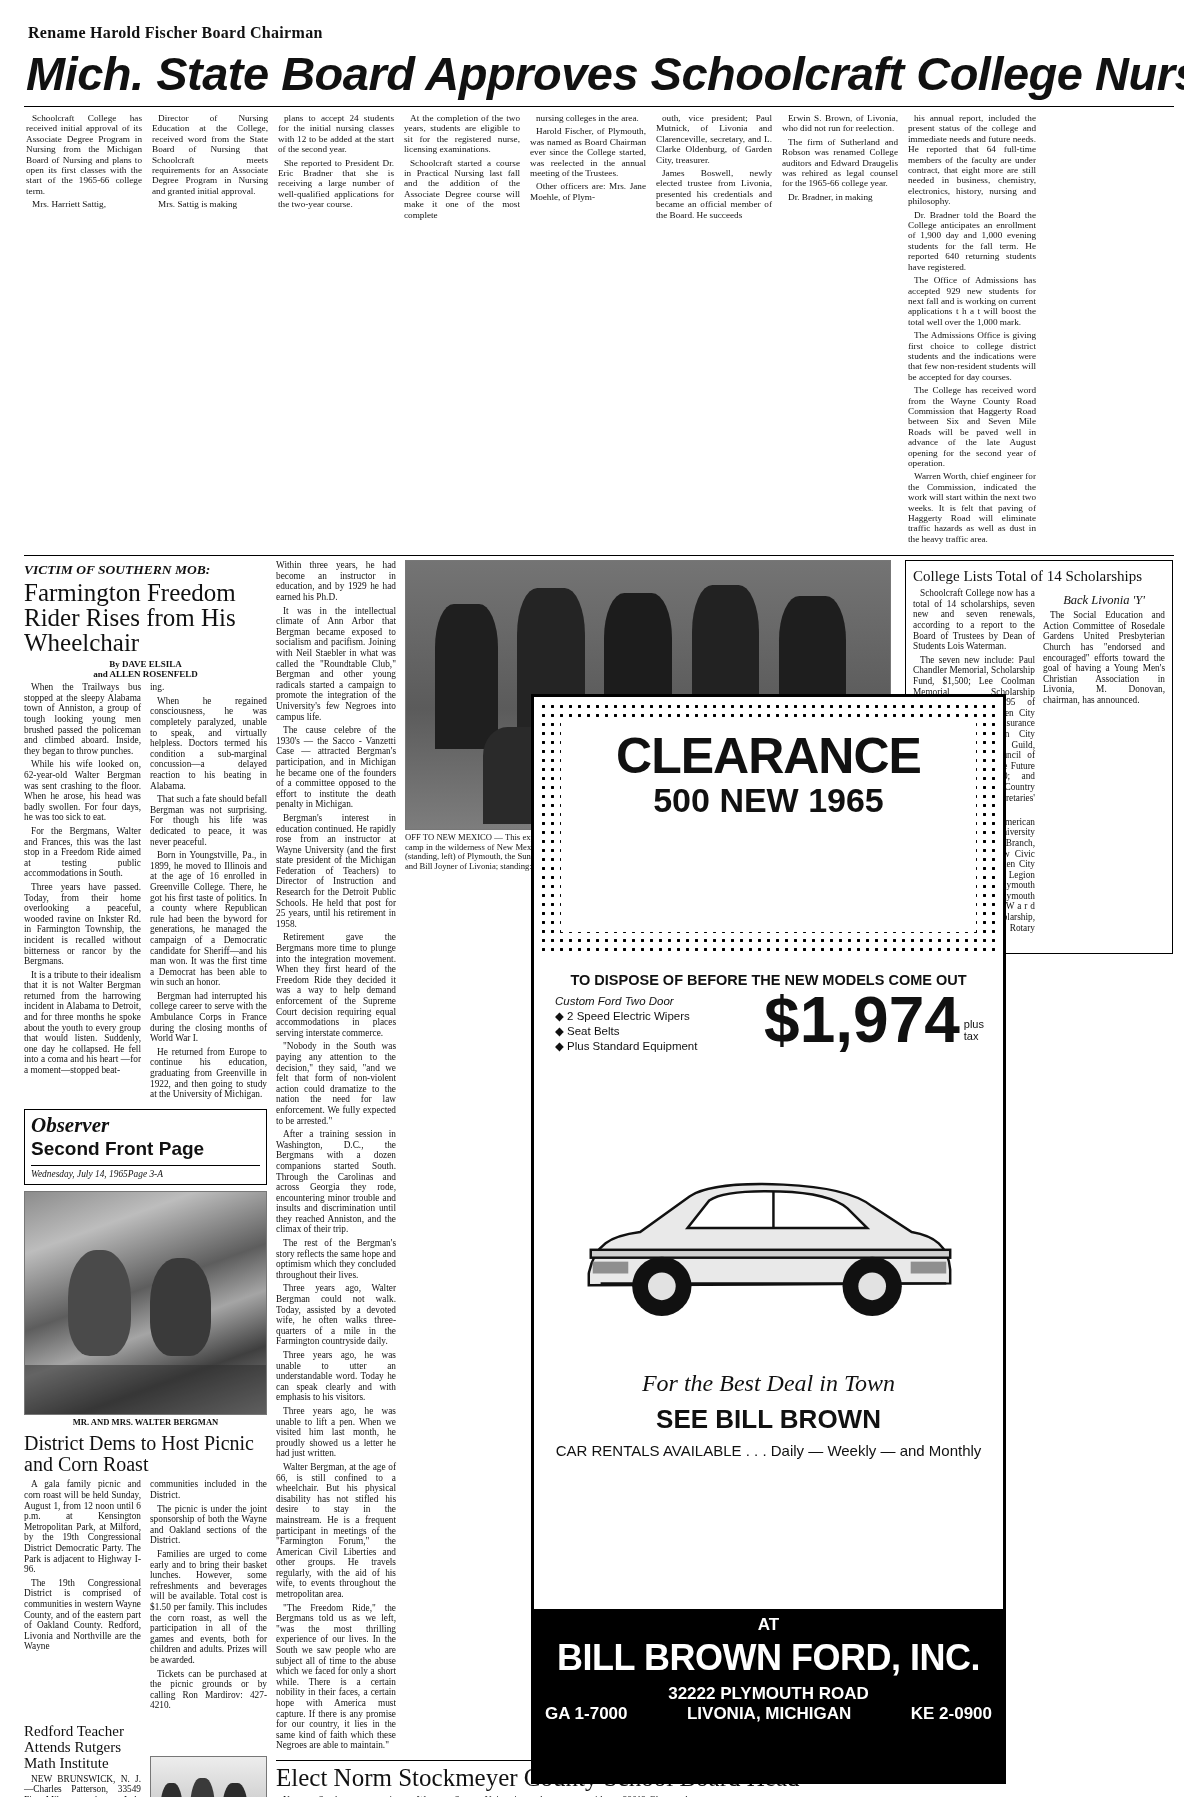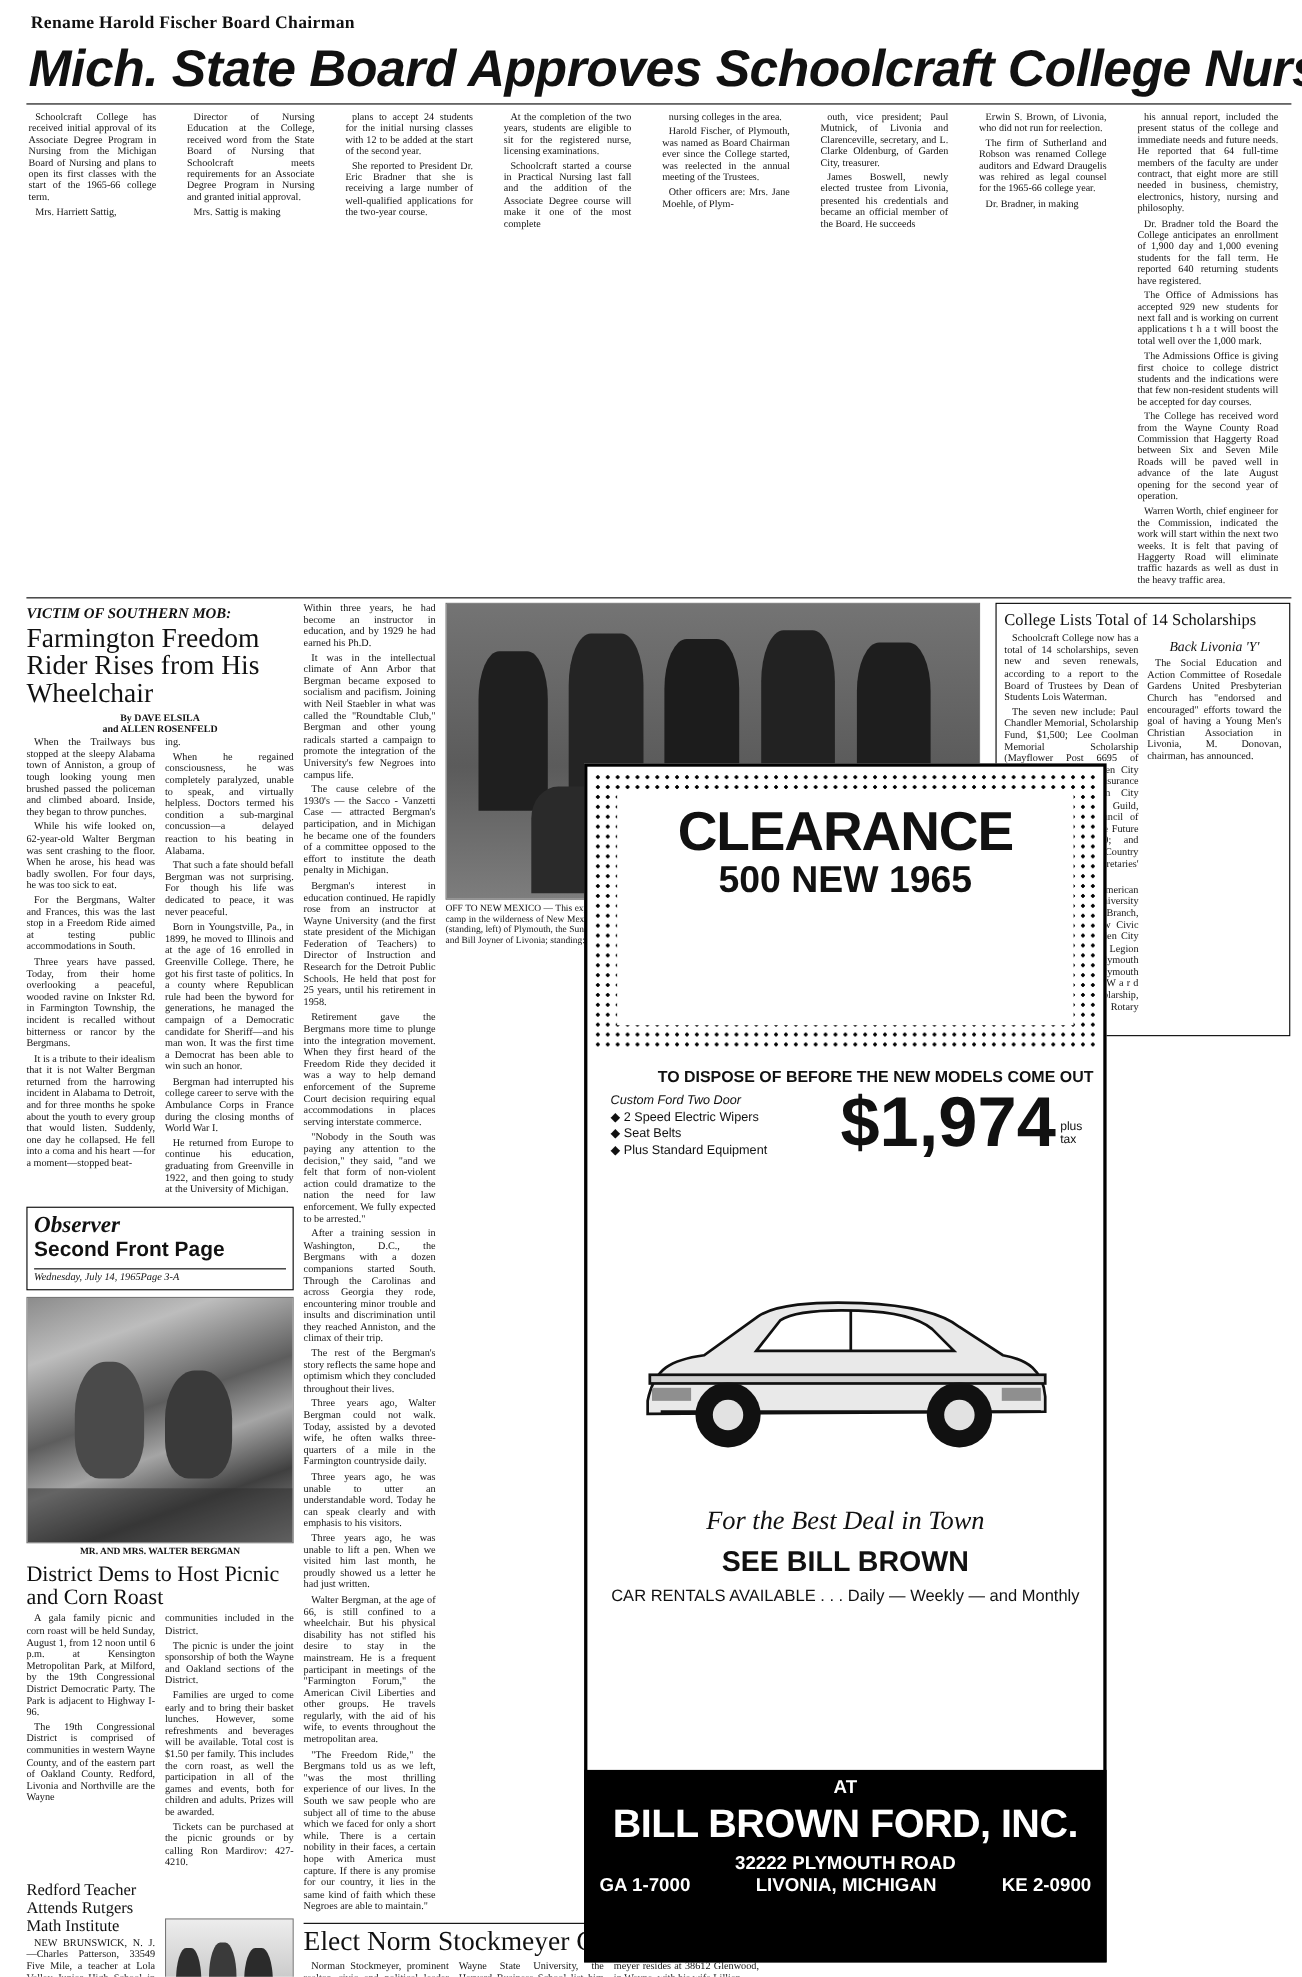--- a/index.html
+++ b/index.html
@@ -4,27 +4,27 @@
 <style>
   html,body{margin:0;padding:0;background:#fff;}
   body{width:1184px;height:1797px;font-family:"Liberation Serif",serif;color:#111;}
   .page{position:relative;width:1184px;height:1797px;overflow:hidden;padding:0;box-sizing:border-box;}
 
   
   .col{font-size:9.3px;line-height:10.6px;text-align:justify;}
   .col p{margin:0 0 3px 0;text-indent:7px;}
 
   
-  .kicker{font-size:16px;font-weight:bold;letter-spacing:.3px;padding:12px 0 0 28px;font-family:"Liberation Serif",serif;}
+  .kicker{font-size:16px;font-weight:bold;letter-spacing:.3px;padding:24px 0 0 28px;font-family:"Liberation Serif",serif;}
   .bigbanner{font-family:"Liberation Sans",sans-serif;font-weight:bold;font-style:italic;font-size:47px;letter-spacing:-0.5px;
     padding:4px 0 3px 26px;white-space:nowrap;text-align:center;}
   .topdivider{border-top:1.5px solid #000;margin:2px 10px 0 24px;}
 
   
-  .topcols{display:flex;gap:28px;padding:6px 14px 4px 26px;}
+  .topcols{display:flex;gap:10px;padding:6px 14px 4px 26px;}
   .topcols .c{width:116px;}
   .topcols .c.wide{width:128px;}
   .topcols .c p{margin:0 0 3px 0;text-indent:6px;font-size:9.2px;line-height:10.4px;text-align:justify;}
   .topline{border-top:1.5px solid #000;margin:4px 10px 0 24px;}
 
   
   .mainwrap{display:flex;padding:4px 10px 0 24px;gap:9px;}
   .leftRegion{width:243px;}
   .midRegion{width:620px;}
   .rightRegion{width:268px;}
@@ -68,21 +68,21 @@
   .ad{position:absolute;left:531px;top:694px;width:475px;height:1090px;background:#fff;}
   .adborder{position:absolute;inset:0;border:3px solid #000;}
   .dots{position:absolute;left:8px;top:8px;right:8px;height:250px;
     background-image:radial-gradient(#000 1.4px, transparent 1.6px);
     background-size:9px 9px;}
   .adinner{position:absolute;left:30px;top:28px;right:30px;height:210px;background:#fff;}
   .clearance{font-family:"Liberation Sans",sans-serif;font-weight:bold;text-align:center;}
   .cl1{font-size:50px;letter-spacing:-1px;line-height:52px;margin-top:8px;}
   .cl2{font-size:34px;line-height:36px;}
   .cl3{font-size:80px;line-height:78px;letter-spacing:-2px;}
-  .adline{font-family:"Liberation Sans",sans-serif;font-weight:bold;font-size:14.5px;text-align:right;margin-top:10px;}
+  .adline{font-family:"Liberation Sans",sans-serif;font-weight:bold;font-size:14.5px;text-align:center;margin-top:10px;}
   .adprice{font-family:"Liberation Sans",sans-serif;font-weight:bold;font-size:64px;line-height:60px;}
   .adfeat{font-family:"Liberation Sans",sans-serif;font-size:11.5px;line-height:15px;}
   .carbox{position:absolute;left:40px;top:430px;width:395px;height:225px;}
   .adbottom{position:absolute;left:0;right:0;bottom:0;}
   .dealer{background:#000;color:#fff;font-family:"Liberation Sans",sans-serif;font-weight:bold;text-align:center;}
   .dealer .at{font-size:17px;padding-top:6px;}
   .dealer .nm{font-size:36px;line-height:38px;letter-spacing:-0.5px;}
   .dealer .addr{font-size:17px;line-height:21px;}
   .dealer .ph{display:flex;justify-content:space-between;font-size:17px;padding:0 14px 8px 14px;}
   .centerbold{text-align:center;font-weight:bold;}

